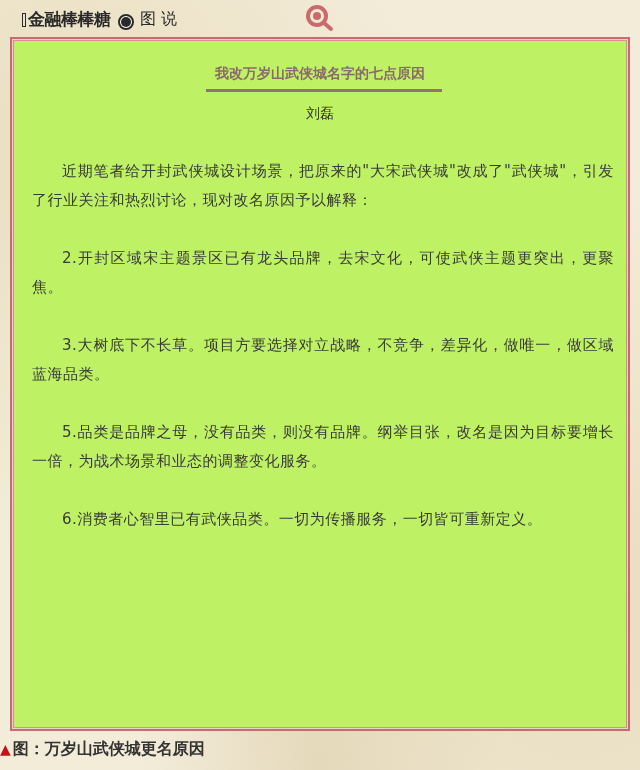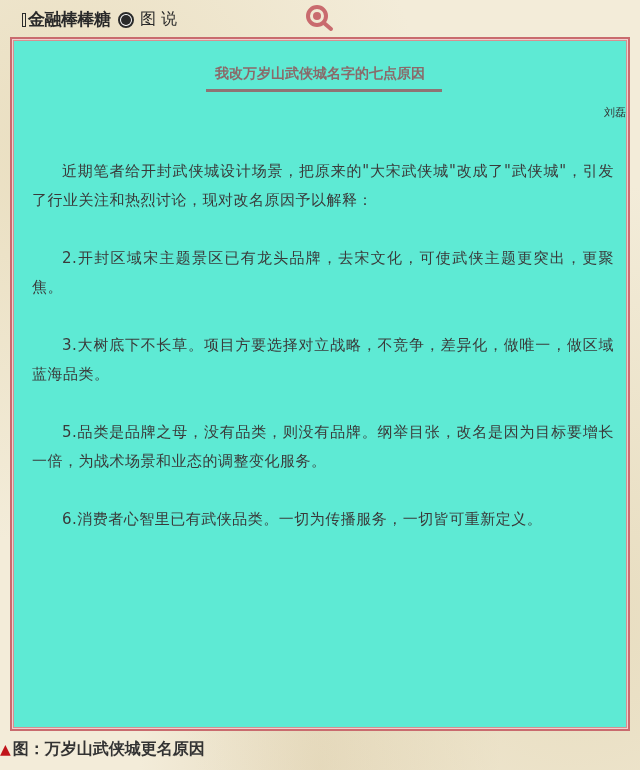--- a/index.html
+++ b/index.html
@@ -18,49 +18,49 @@
   }
   .brand {
     position: absolute; left: 22px; top: 8px;
     font-size: 17px; font-weight: bold; color: #2a2a2a; letter-spacing: -0.5px;
     display: flex; align-items: center; text-align: center;
   }
   .brand-mark {
     display: inline-block; width: 4px; height: 14px; border: 1.5px solid #2a2a2a; margin-right: 2px;
   }
   .brand-sub {
-    position: absolute; left: 118px; top: 9px; display: flex; align-items: center;
+    position: absolute; left: 118px; top: 9px; display: flex; align-items: flex-end;
     font-size: 16px; color: #2a2a2a; letter-spacing: 5px;
   }
   .dot-icon {
     width: 16px; height: 16px; border-radius: 50%; border: 2px solid #2a2a2a; background: #fff;
     display: inline-flex; align-items: center; justify-content: center; margin-right: 6px;
   }
   .dot-icon::after { content: ""; width: 10px; height: 10px; border-radius: 50%; background: #2a2a2a; }
   .search-icon { position: absolute; left: 305px; top: 4px; width: 30px; height: 28px; }
   .slogan {
     position: absolute; right: 18px; top: 9px; font-size: 16px; color: #2a2a2a; letter-spacing: 7px;
   }
   .frame {
     position: absolute; left: 10px; top: 37px; width: 620px; height: 694px;
     border: 2px solid #c96b6e; background: #f0cfcf; padding: 1px;
   }
   .frame-inner {
-    width: 100%; height: 100%; background: #5eead4; border: 1px solid #d98f91; position: relative;
+    width: 100%; height: 100%; background: #bef264; border: 1px solid #d98f91; position: relative;
   }
   .title {
     position: absolute; left: 0; width: 100%; top: 24px; text-align: center;
     font-family: "DejaVu Serif", serif; font-weight: bold; font-size: 14px; color: #8a6a6a;
   }
   .title-rule {
     position: absolute; left: 192px; top: 48px; width: 236px; height: 3px; background: #8f7474;
   }
   .author {
-    position: absolute; left: 0; width: 100%; top: 64px; text-align: right;
-    font-size: 11px; color: #333;
+    position: absolute; left: 0; width: 100%; top: 64px; text-align: center;
+    font-size: 14px; color: #333;
   }
   .body {
     position: absolute; left: 18px; top: 116px; width: 582px;
     font-size: 15px; color: #3a3a3a; line-height: 29px; letter-spacing: 0.5px;
   }
   .para { text-indent: 2em; margin-bottom: 29px; text-align: justify; }
   .caption {
     position: absolute; left: 0; width: 100%; top: 739px; text-align: left;
     font-family: "DejaVu Serif", serif; font-size: 16px; color: #333; font-weight: bold;
   }

